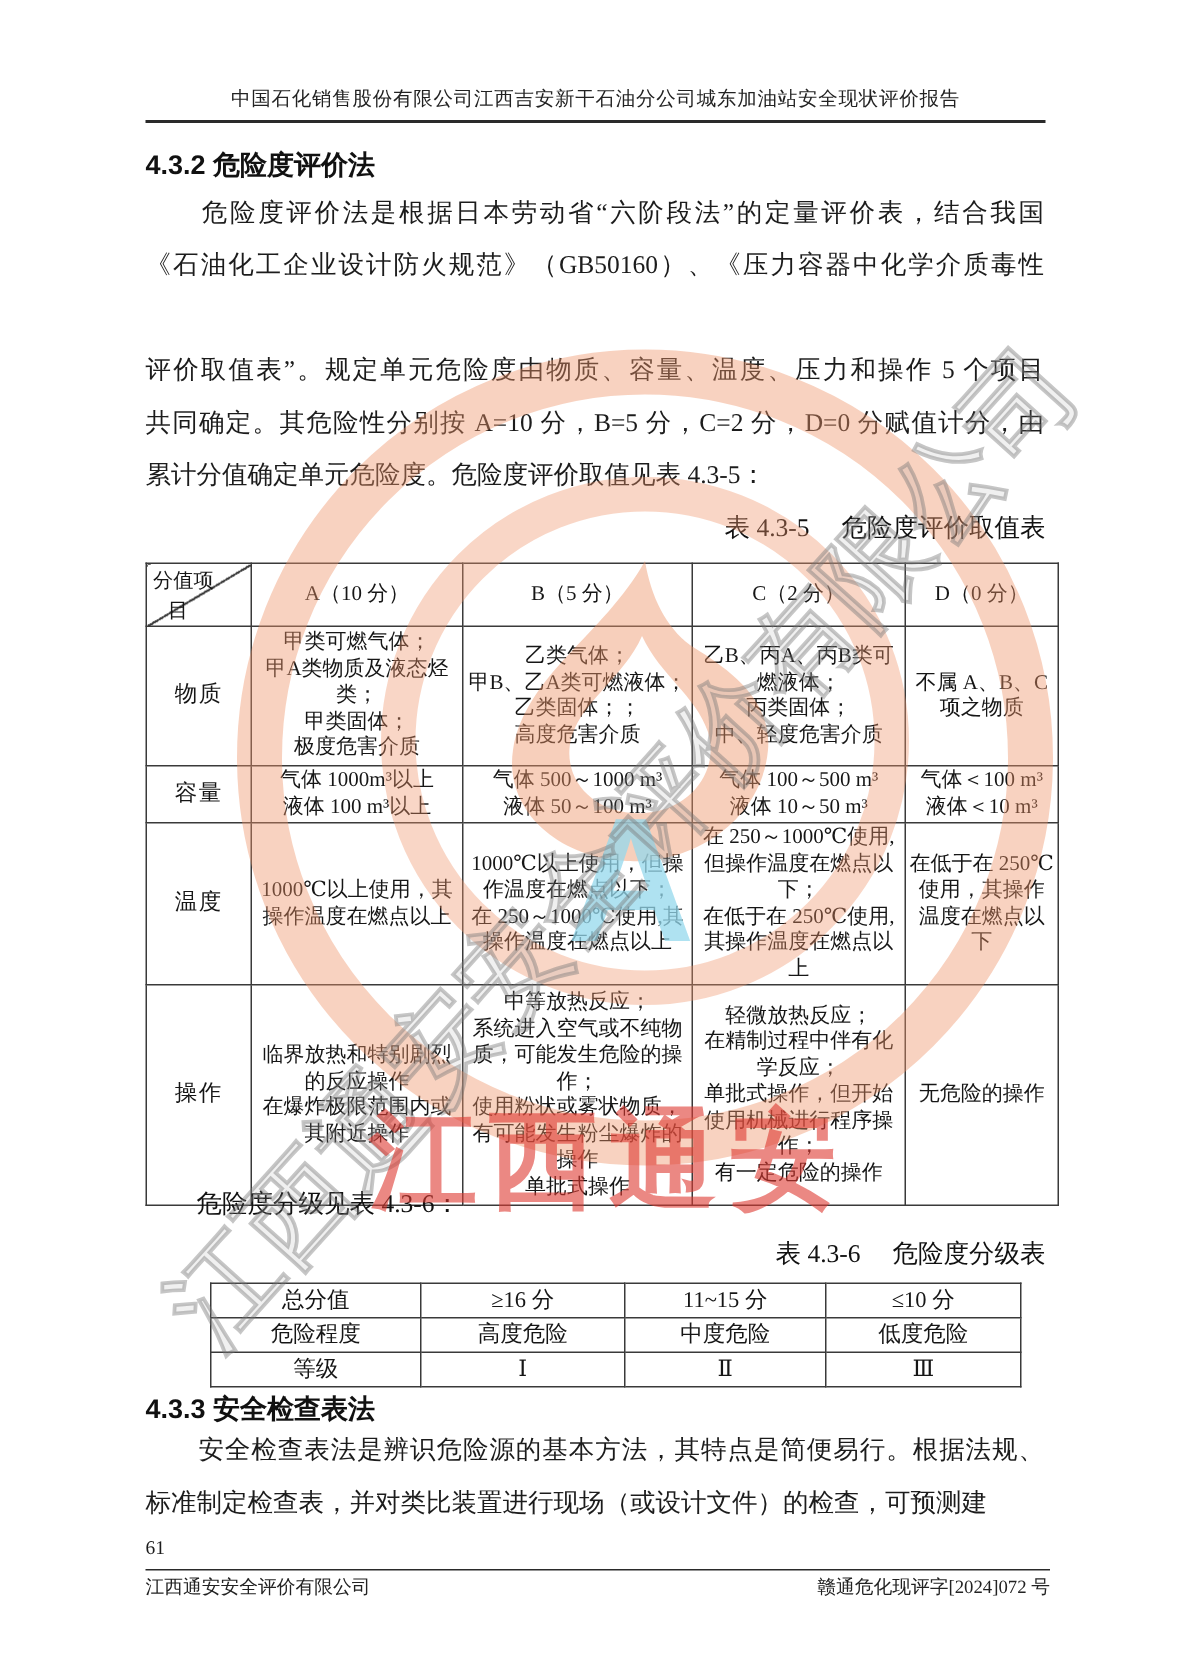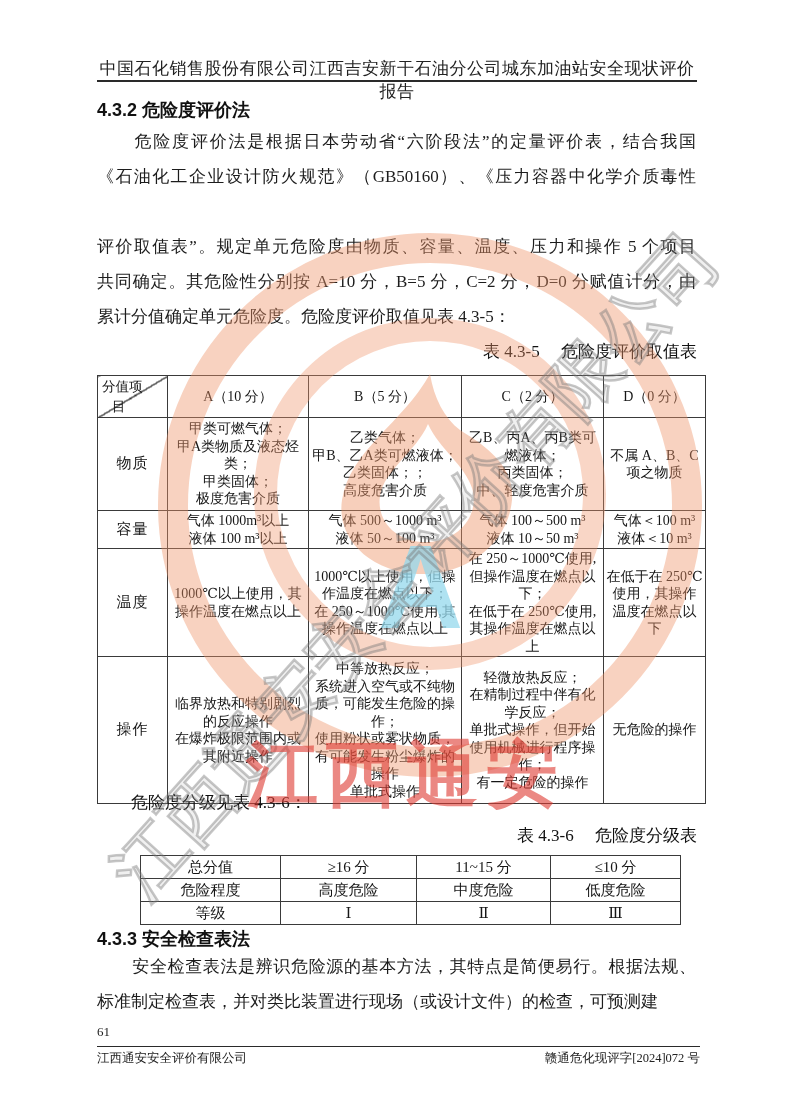--- a/index.html
+++ b/index.html
@@ -2,21 +2,21 @@
 <html><head>
 <meta charset="utf-8">
 <style>
   html,body{margin:0;padding:0;}
   body{width:793px;height:1120px;background:#ffffff;position:relative;overflow:hidden;
        font-family:"Liberation Serif","DejaVu Serif",serif;color:#1c1c1c;}
   .page{position:absolute;inset:0;}
 
   
   .doc-header{position:absolute;top:57px;left:97px;width:600px;text-align:center;
-              font-size:17px;color:#222;letter-spacing:.5px;}
+              font-size:13px;color:#222;letter-spacing:.5px;}
   .header-rule{position:absolute;top:80px;left:97px;width:600px;border-top:2px solid #2a2a2a;}
   .page-number{position:absolute;top:1024px;left:97px;width:600px;font-size:13px;}
   .footer-rule{position:absolute;top:1046px;left:97px;width:603px;border-top:1.5px solid #2a2a2a;}
   .doc-footer{position:absolute;top:1050px;left:97px;width:603px;font-size:12.5px;color:#222;
               display:flex;justify-content:space-between;}
 
   
   .h-sec{position:absolute;left:97px;width:600px;font-family:"Liberation Sans","DejaVu Sans",sans-serif;
          font-weight:bold;font-size:18px;color:#111;}
   #h432{top:98px;}

